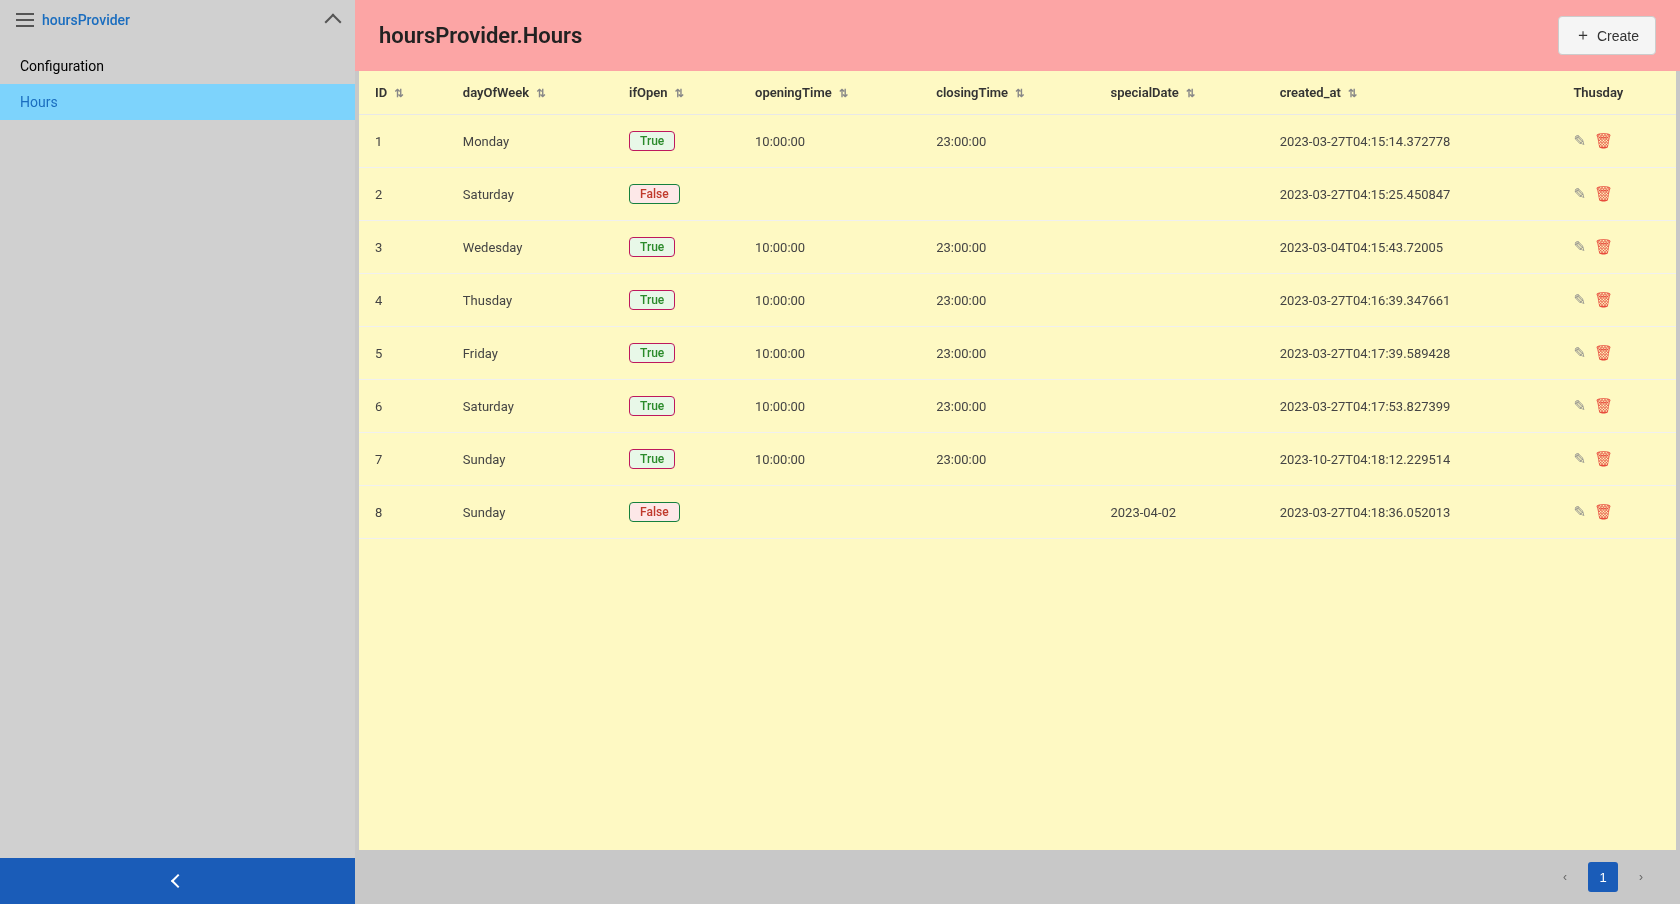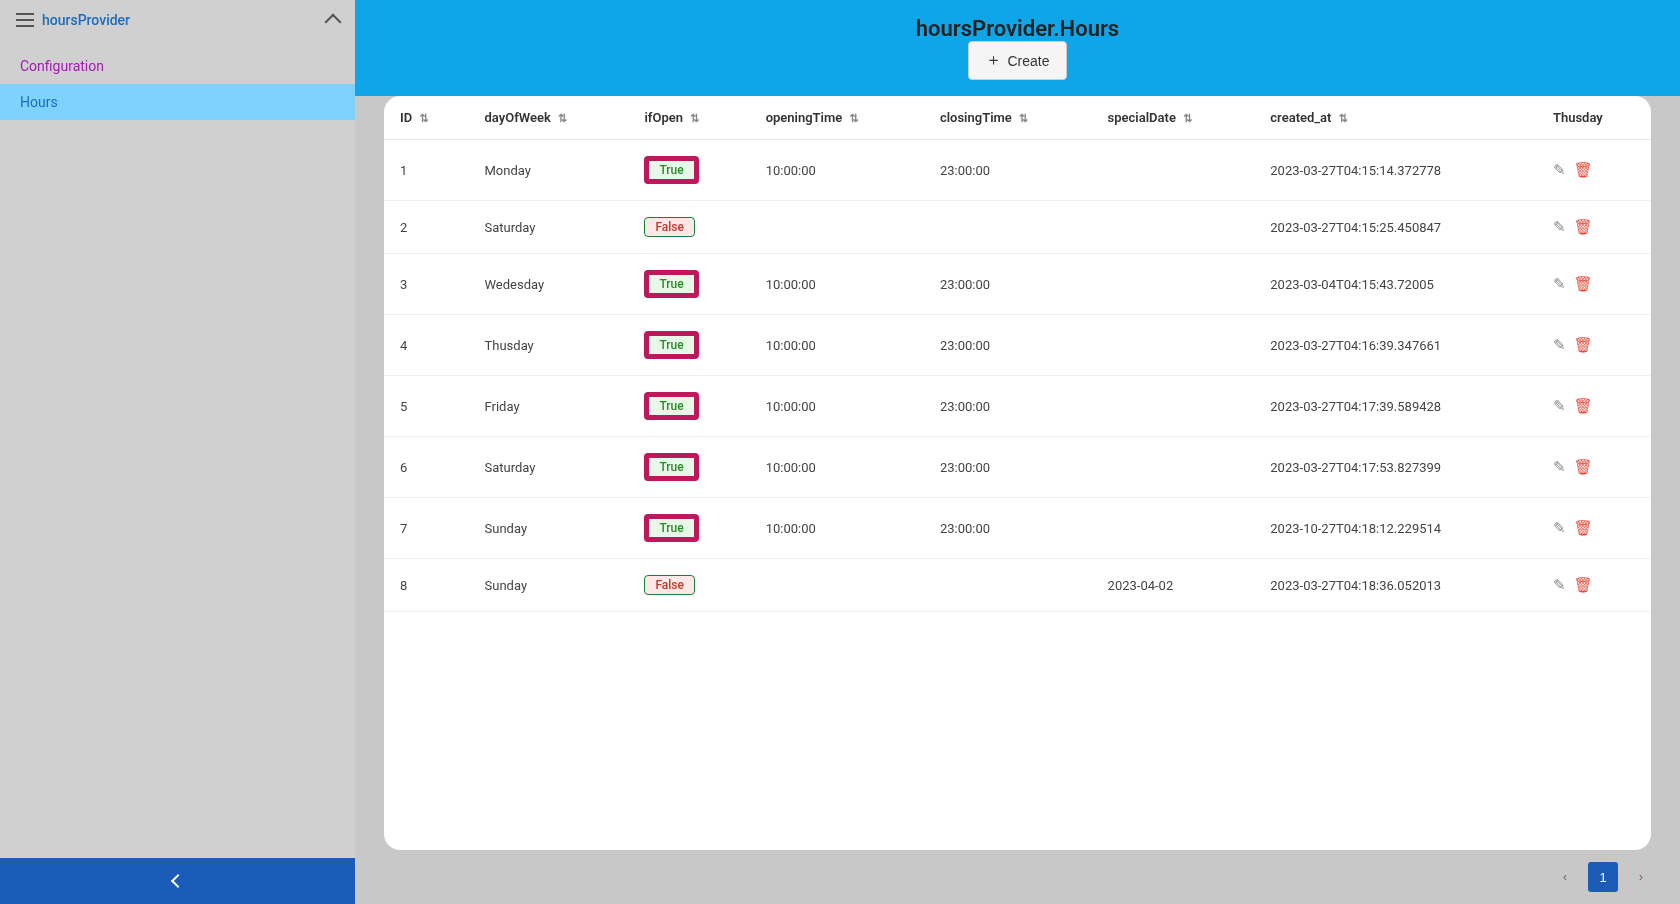--- a/index.html
+++ b/index.html
@@ -50,21 +50,21 @@
       border-top: 2px solid #555;
       transform: rotate(45deg);
       margin-top: 3px;
     }
     .sidebar-nav {
       padding: 8px 0;
     }
     .sidebar-nav-item {
       padding: 10px 20px;
       font-size: 14px;
-      color: #a21caf;
+      color: #000000;
       cursor: pointer;
     }
     .sidebar-nav-item.active {
       background: #7dd3fc;
       color: #1a6dbf;
     }
     .sidebar-footer {
       margin-top: auto;
       background: #1a5cb8;
       padding: 18px 16px;
@@ -86,22 +86,21 @@
       display: flex;
       flex-direction: column;
       background: #c8c8c8;
       overflow: hidden;
     }
     .main-header {
       display: flex;
       align-items: center;
       justify-content: space-between;
       padding: 16px 24px;
-      background: #0ea5e9;
-      flex-direction: column;
+      background: #fca5a5;
     }
     .main-title {
       font-size: 22px;
       font-weight: 600;
       color: #222;
     }
     .create-button {
       display: flex;
       align-items: center;
       gap: 6px;
@@ -110,23 +109,23 @@
       border: 1px solid #ccc;
       border-radius: 4px;
       font-size: 14px;
       color: #333;
       cursor: pointer;
     }
 
     
     .table-container {
       flex: 1;
-      margin: 0 29px;
-      background: #ffffff;
-      border-radius: 16px;
+      margin: 0 4px;
+      background: #fef9c3;
+      border-radius: 0;
       overflow: auto;
     }
     table {
       width: 100%;
       border-collapse: collapse;
     }
     thead th {
       padding: 14px 16px;
       text-align: left;
       font-size: 13px;
@@ -154,21 +153,21 @@
     .badge {
       display: inline-block;
       padding: 2px 10px;
       border-radius: 4px;
       font-size: 12px;
       font-weight: 500;
     }
     .badge-true {
       background: #e8f8e8;
       color: #2a8a2a;
-      border: 5px solid #be185d;
+      border: 1px solid #be185d;
     }
     .badge-false {
       background: #fde8e8;
       color: #c0392b;
       border: 1px solid #15803d;
     }
     .action-cell {
       display: flex;
       align-items: center;
       gap: 8px;

